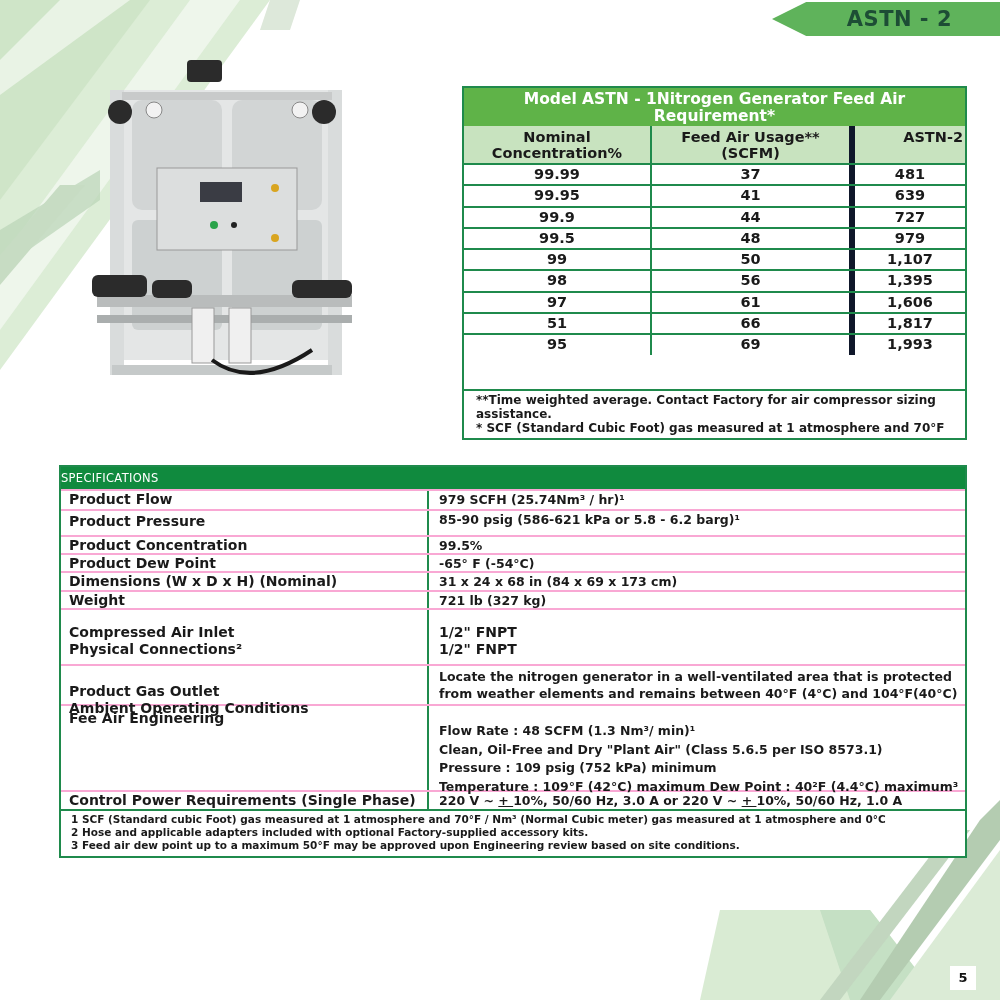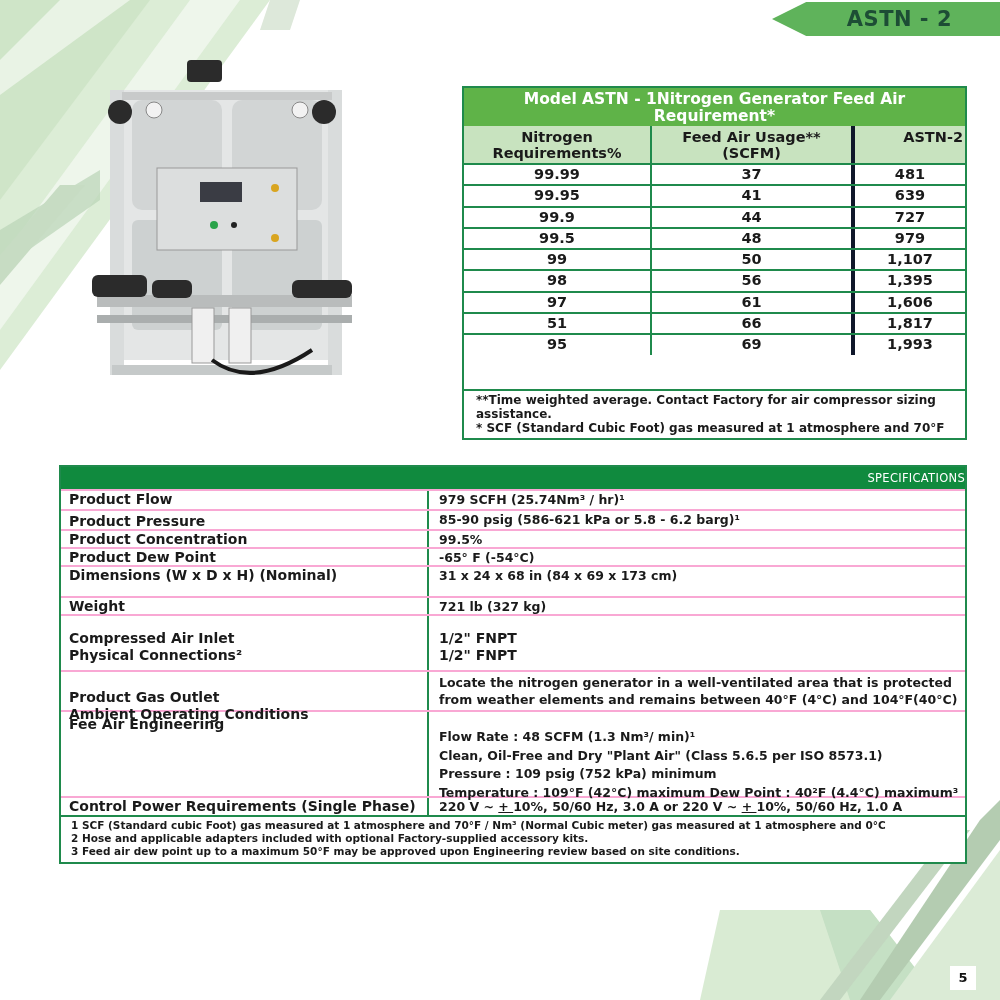--- a/index.html
+++ b/index.html
@@ -23,33 +23,33 @@
     position: absolute; left: 462px; top: 86px; width: 505px;
     border: 2px solid #1f8a4c; border-collapse: collapse;
   }
   .feed-title {
     background: #5fb348; color: #fff; font-weight: bold; font-size: 15.5px;
     text-align: center; line-height: 17px; padding: 3px 6px 1px 6px;
   }
   .feed-head { display: flex; background: #c8e3bf; }
   .feed-head div { font-weight: bold; font-size: 14.5px; text-align: center; line-height: 16px; padding: 3px 2px 2px; color:#1a1a1a; }
   .c1 { width: 188px; border-right: 2px solid #1f8a4c; }
-  .c2 { width: 203px; border-right: 4px solid #0f172a; }
+  .c2 { width: 203px; border-right: 6px solid #0f172a; }
   .c3 { width: 110px; }
   .feed-head .c3 { text-align: right; padding-left: 10px; }
   .feed-row { display: flex; border-top: 2px solid #1f8a4c; height: 21.3px; }
   .feed-row div { font-weight: bold; font-size: 14.5px; text-align: center; line-height: 19px; color:#1a1a1a; }
   .feed-notes { border-top: 2px solid #1f8a4c; padding: 2px 8px 3px 12px; font-weight: bold; font-size: 12px; line-height: 14px; color:#1a1a1a;margin-top:34px; }
 
   
   .spec {
     position: absolute; left: 59px; top: 465px; width: 908px;
     border: 2px solid #1f8a4c; background: #fff;
   }
-  .spec-header { background: #108a3e; color: #fff; font-size: 11.5px; text-align: right; height: 22px; line-height: 22px; letter-spacing: 0.3px; }
+  .spec-header { background: #108a3e; color: #fff; font-size: 11.5px; text-align: left; height: 22px; line-height: 22px; letter-spacing: 0.3px; }
   .spec-row { display: flex; border-top: 2px solid #f9a8d4; }
   .spec-label { width: 368px; border-right: 2px solid #1f8a4c; padding-left: 8px; font-weight: bold; font-size: 14px; line-height: 17px; color:#1a1a1a; }
   .spec-value { flex: 1; padding-left: 10px; font-weight: bold; font-size: 12.5px; line-height: 17px; color:#1a1a1a; }
   .spec-value.big { font-size: 14px; }
   .spec-foot { border-top: 2px solid #1f8a4c; padding: 2px 10px 4px; font-size: 10.5px; font-weight: bold; line-height: 13px; color:#1a1a1a; }
   .u { text-decoration: underline; }
 
   .page-num {
     position: absolute; left: 950px; top: 966px; width: 26px; height: 24px; background: #fff;
     font-weight: bold; font-size: 13px; text-align: center; line-height: 24px;
@@ -105,21 +105,21 @@
   <rect x="200" y="220" width="60" height="18" rx="6" fill="#2b2b2b"></rect>
   <rect x="100" y="248" width="22" height="55" fill="#f0f0f0" stroke="#999"></rect>
   <rect x="137" y="248" width="22" height="55" fill="#f0f0f0" stroke="#999"></rect>
   <rect x="20" y="305" width="220" height="10" fill="#c5c9c9"></rect>
   <path d="M120 300 Q160 330 220 290" stroke="#1a1a1a" stroke-width="4" fill="none"></path>
 </svg>
 
 <div class="feed-table">
   <div class="feed-title">Model ASTN - 1Nitrogen Generator Feed Air Requirement*</div>
   <div class="feed-head">
-    <div class="c1">Nitrogen Requirements%</div>
+    <div class="c1">Nominal Concentration%</div>
     <div class="c2">Feed Air Usage** (SCFM)</div>
     <div class="c3">ASTN-2</div>
   </div>
   <div class="feed-row">
       <div class="c1">99.99</div>
       <div class="c2">37</div>
       <div class="c3">481</div>
     </div>
   <div class="feed-row">
       <div class="c1">99.95</div>
@@ -167,33 +167,33 @@
   </div>
 </div>
 
 <div class="spec">
   <div class="spec-header">SPECIFICATIONS</div>
 
   <div class="spec-row" style="height:20px">
     <div class="spec-label">Product Flow</div>
     <div class="spec-value">979 SCFH (25.74Nm³ / hr)¹</div>
   </div>
-  <div class="spec-row" style="height:20px">
+  <div class="spec-row" style="height:26px">
     <div class="spec-label" style="padding-top:2px">Product Pressure</div>
     <div class="spec-value">85-90 psig (586-621 kPa or 5.8 - 6.2 barg)¹</div>
   </div>
   <div class="spec-row" style="height:18px">
     <div class="spec-label">Product Concentration</div>
     <div class="spec-value">99.5%</div>
   </div>
   <div class="spec-row" style="height:18px">
     <div class="spec-label">Product Dew Point</div>
     <div class="spec-value">-65° F (-54°C)</div>
   </div>
-  <div class="spec-row" style="height:31px">
+  <div class="spec-row" style="height:19px">
     <div class="spec-label">Dimensions (W x D x H) (Nominal)</div>
     <div class="spec-value">31 x 24 x 68 in (84 x 69 x 173 cm)</div>
   </div>
   <div class="spec-row" style="height:18px">
     <div class="spec-label">Weight</div>
     <div class="spec-value">721 lb (327 kg)</div>
   </div>
 
   <div class="spec-row" style="height:56px">
     <div class="spec-label" style="padding-top:14px">

